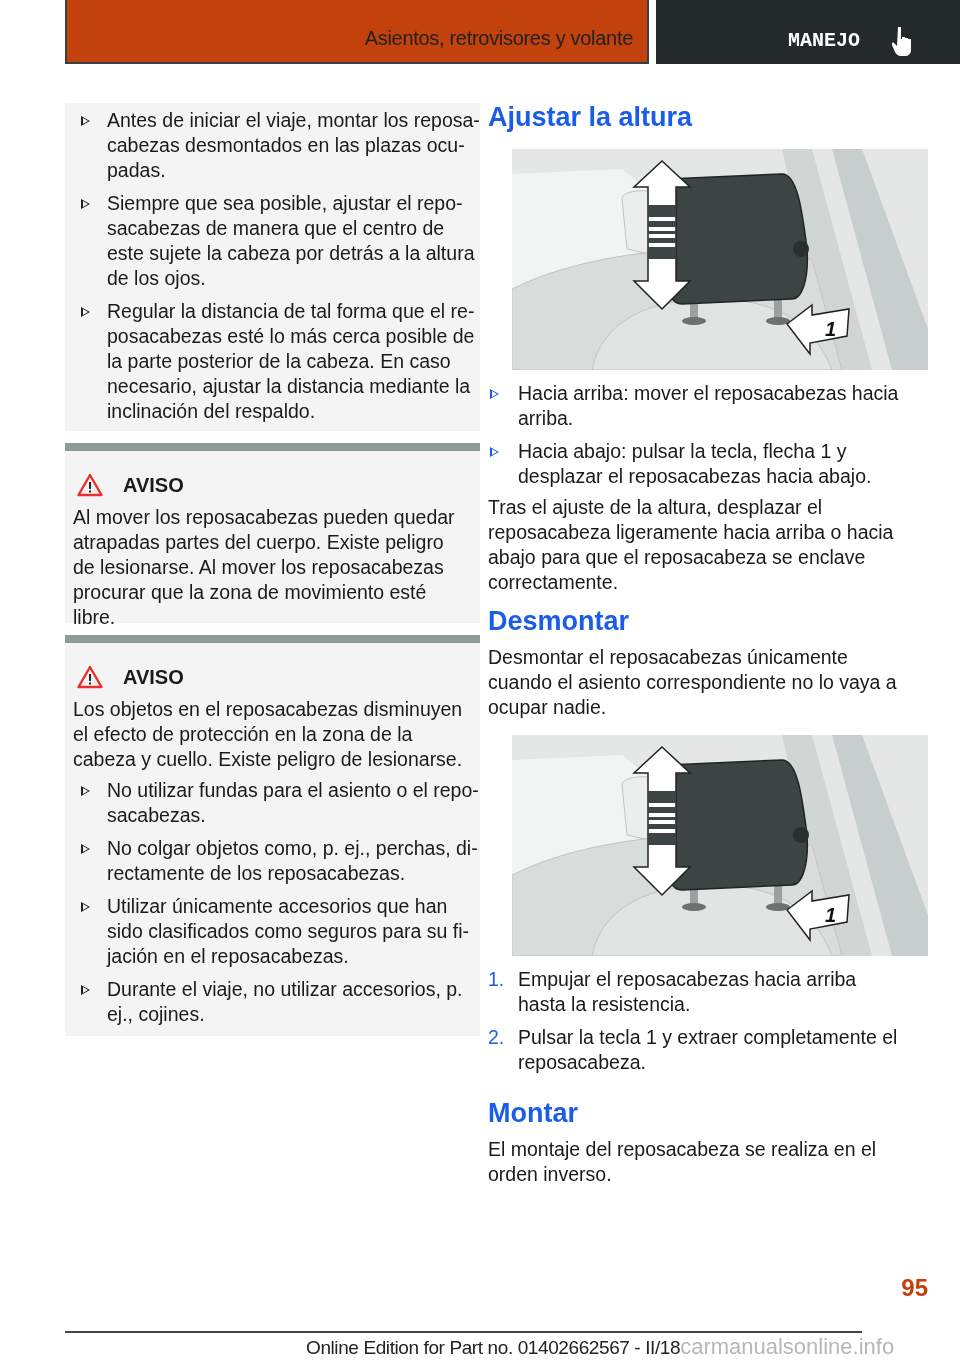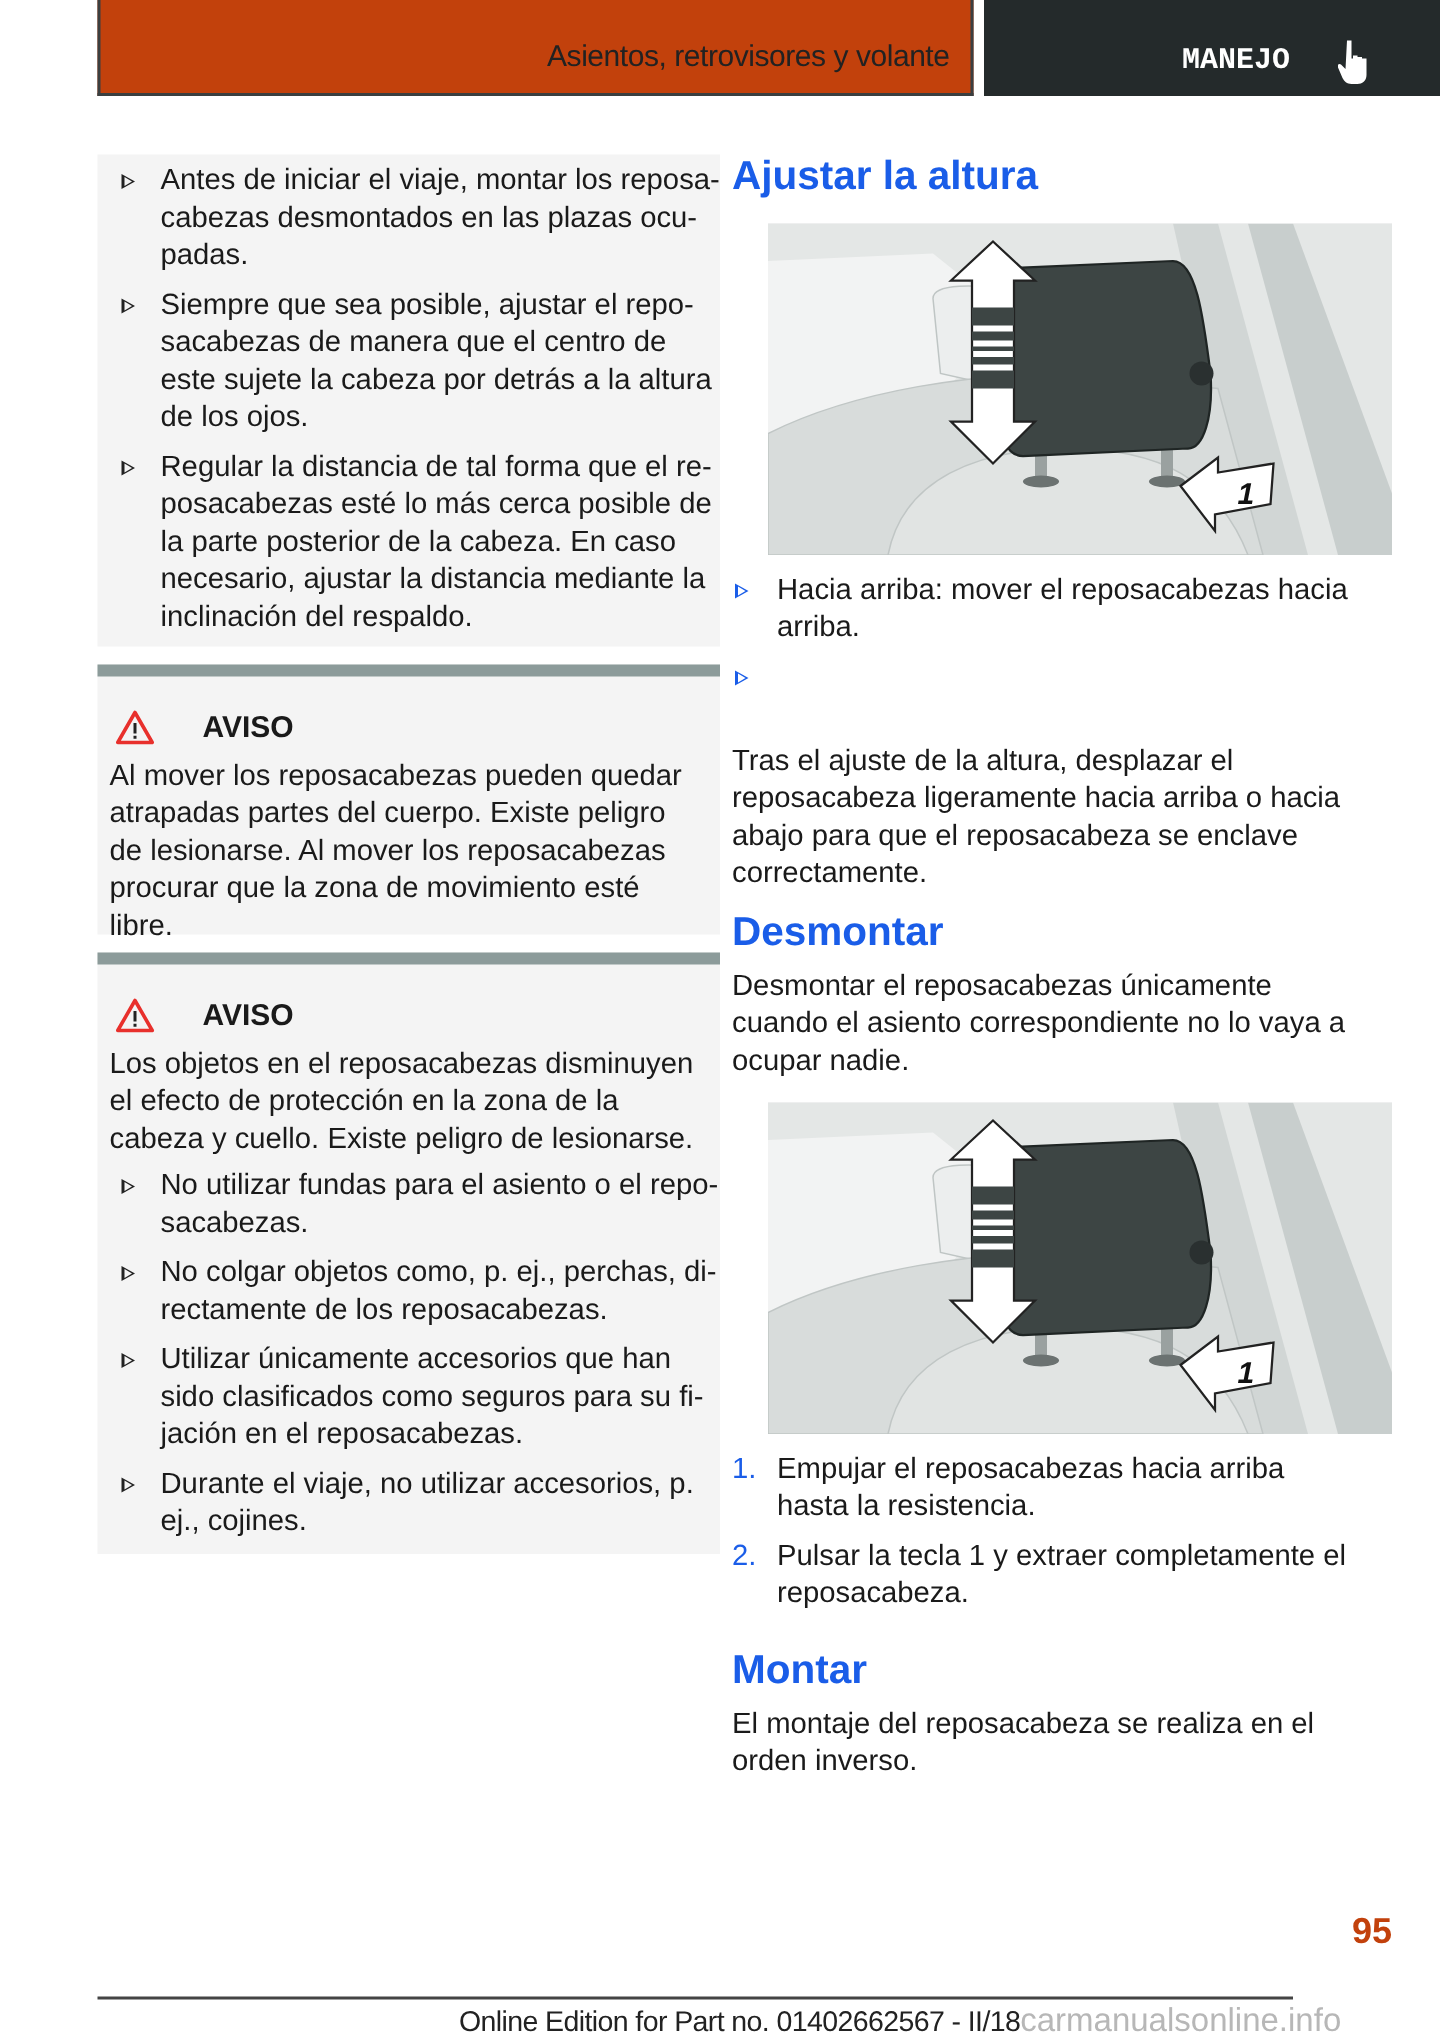--- a/index.html
+++ b/index.html
@@ -30,21 +30,21 @@
   .bullets { list-style: none; }
   .bullets li { position: relative; padding-left: 42px; font-size: 19.5px; line-height: 25px; margin-bottom: 8px; }
   .bullets li .tri {
     position: absolute; left: 16px; top: 8px; width: 0; height: 0;
     border-top: 5px solid transparent; border-bottom: 5px solid transparent; border-left: 9px solid #222;
   }
   .bullets li .tri::after {
     content: ""; position: absolute; left: -7.5px; top: -3px; width: 0; height: 0;
     border-top: 3px solid transparent; border-bottom: 3px solid transparent; border-left: 5px solid #f4f4f4;
   }
-  .aviso-head { display: flex; align-items: center; gap: 32px; margin-top: 20px; margin-left: 12px; height: 28px; }
+  .aviso-head { display: flex; align-items: center; gap: 20px; margin-top: 20px; margin-left: 12px; height: 28px; }
   .aviso-head .warn { width: 26px; height: 24px; }
   .aviso-head span { font-weight: bold; font-size: 20px; }
   .para { font-size: 19.5px; line-height: 25px; padding: 6px 10px 0 8px; }
 
   
   .rc { position: absolute; left: 488px; width: 416px; }
   h2.sect { color: #1a5de8; font-size: 27px; font-weight: bold; }
   .illus { position: absolute; left: 512px; width: 416px; height: 221px; background: #dfe3e2; overflow: hidden; }
   .rbul { list-style: none; }
   .rbul li { position: relative; padding-left: 30px; font-size: 19.5px; line-height: 25px; margin-bottom: 8px; }
@@ -143,21 +143,21 @@
     <rect x="136" y="82" width="28" height="3" fill="#3d4544"></rect>
     <rect x="136" y="89" width="28" height="5" fill="#3d4544"></rect>
     <rect x="136" y="98" width="28" height="12" fill="#3d4544"></rect>
     <path d="M275 175 L300 156 L300 166 L337 160 L335 187 L298 194 L298 205 Z" fill="#fff" stroke="#222" stroke-width="1.5"></path>
     <text x="313" y="187" font-family="Liberation Sans, sans-serif" font-weight="bold" font-style="italic" font-size="20" fill="#111">1</text>
   </svg>
 </div>
 
 <ul class="rbul rc" style="top:381px;">
   <li><span class="tri"></span><span>Hacia arriba: mover el reposacabezas hacia arriba.</span></li>
-  <li><span class="tri"></span></li>
+  <li><span class="tri"></span><span>Hacia abajo: pulsar la tecla, flecha 1 y despla­zar el reposacabezas hacia abajo.</span></li>
 </ul>
 <p class="rpara rc" style="top:495px;">Tras el ajuste de la altura, desplazar el reposaca­beza ligeramente hacia arriba o hacia abajo para que el reposacabeza se enclave correctamente.</p>
 
 <h2 class="sect rc" style="top:606px;">Desmontar</h2>
 <p class="rpara rc" style="top:645px;">Desmontar el reposacabezas únicamente cuando el asiento correspondiente no lo vaya a ocupar nadie.</p>
 
 <div class="illus" style="top:735px;">
   <svg width="416" height="221" viewBox="0 0 416 221">
     <rect width="416" height="221" fill="#e4e7e6"></rect>
     <path d="M0 25 L110 20 L160 60 L120 110 L0 140 Z" fill="#f2f3f3"></path>

